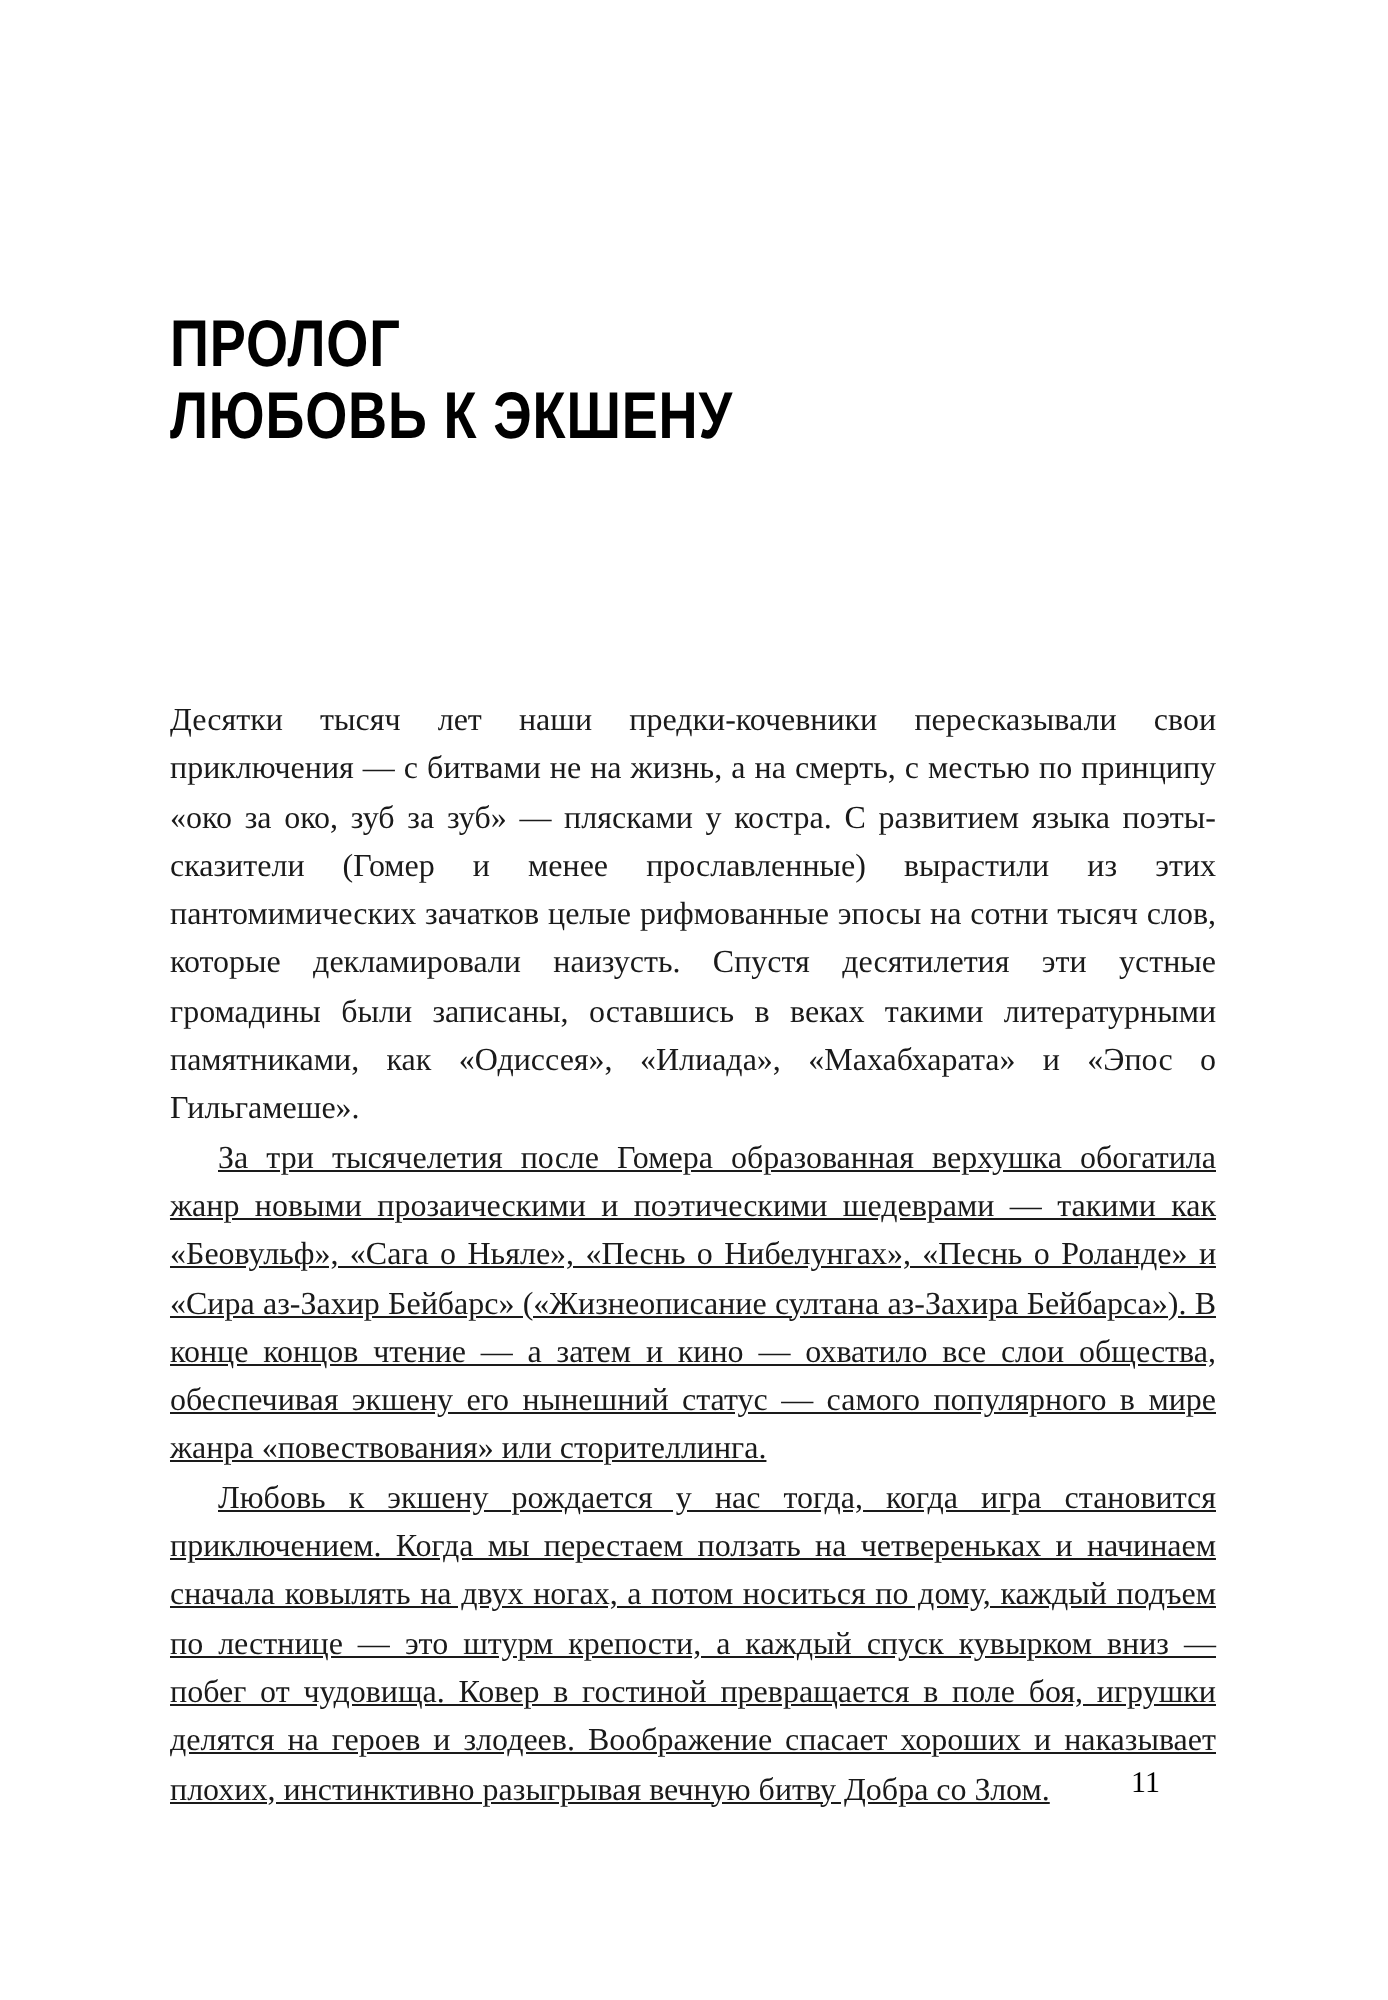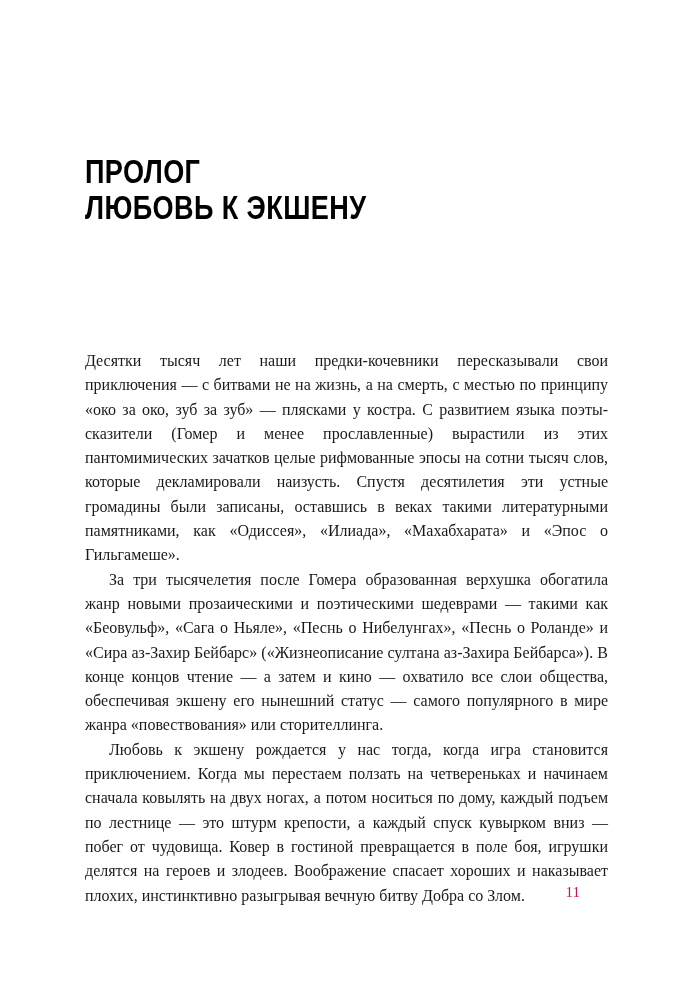--- a/index.html
+++ b/index.html
@@ -42,29 +42,30 @@
     line-height: 24.3px;
     text-align: justify;
     hyphens: auto;
     -webkit-hyphens: auto;
   }
   .body-text p {
     margin: 0;
   }
   .body-text p.indented {
     text-indent: 24px;
+    text-decoration: underline;
   }
   .page-number {
     position: absolute;
     top: 884px;
     left: 85px;
     width: 495px;
     text-align: right;
     font-size: 15px;
-    color: #be185d;
+    color: #000000;
   }
 </style>
 </head>
 <body>
 
 <div class="sheet">
 
   <h1 class="chapter-heading">
     <span class="line">ПРОЛОГ</span>
     <span class="line">ЛЮБОВЬ К ЭКШЕНУ</span>

